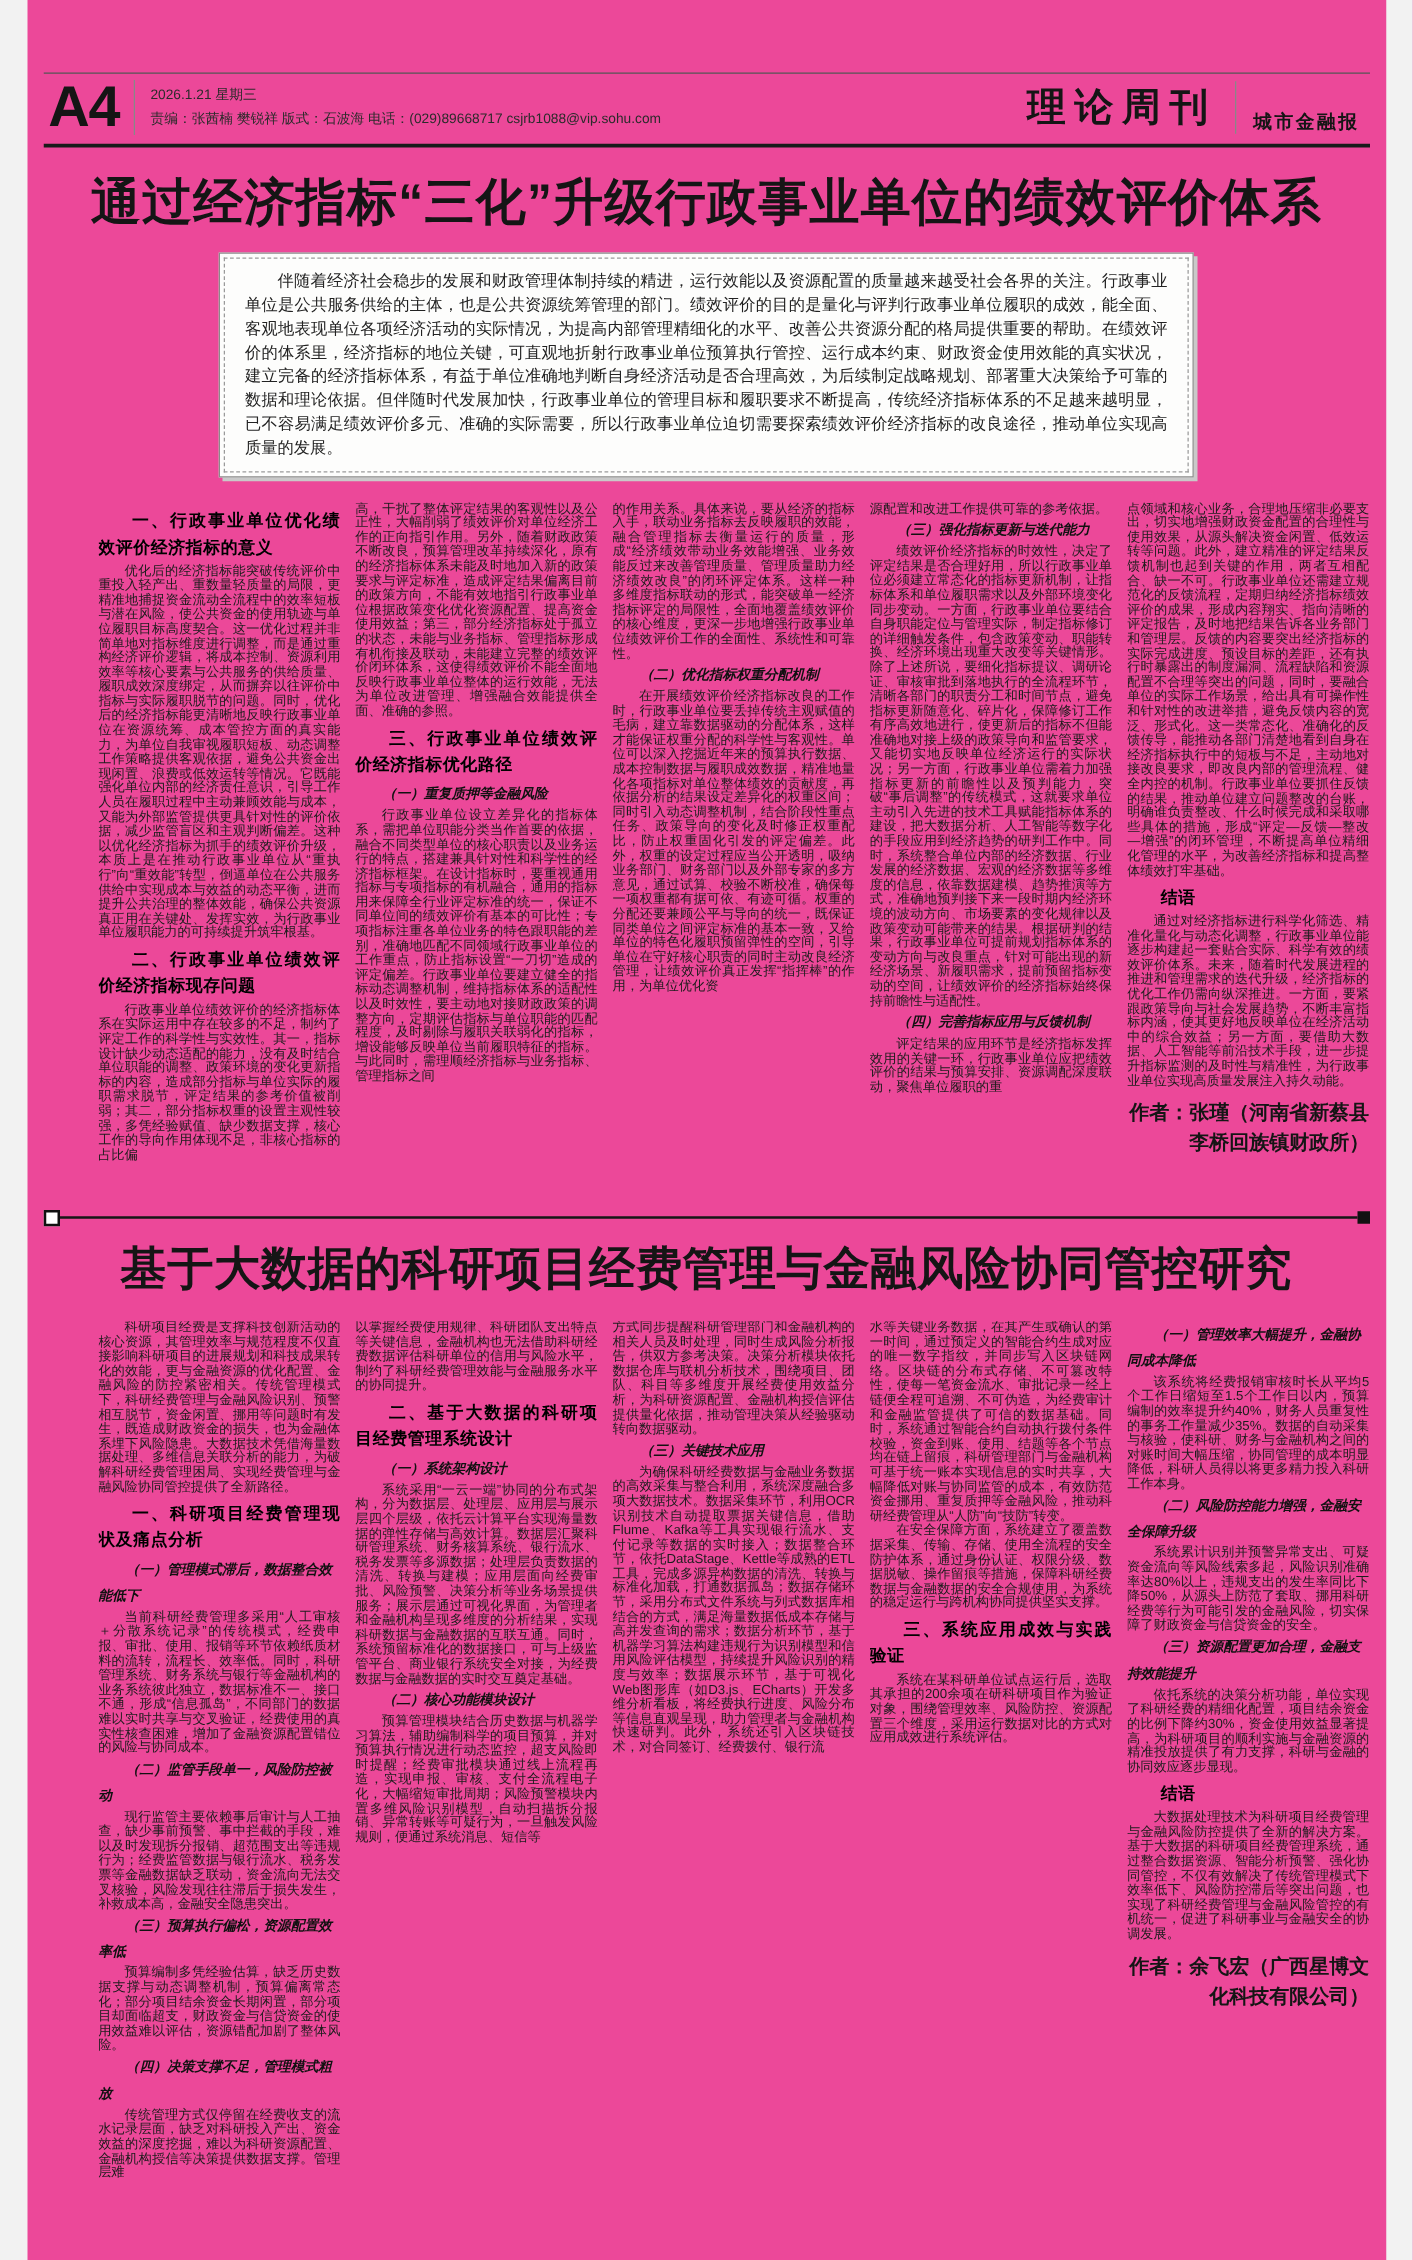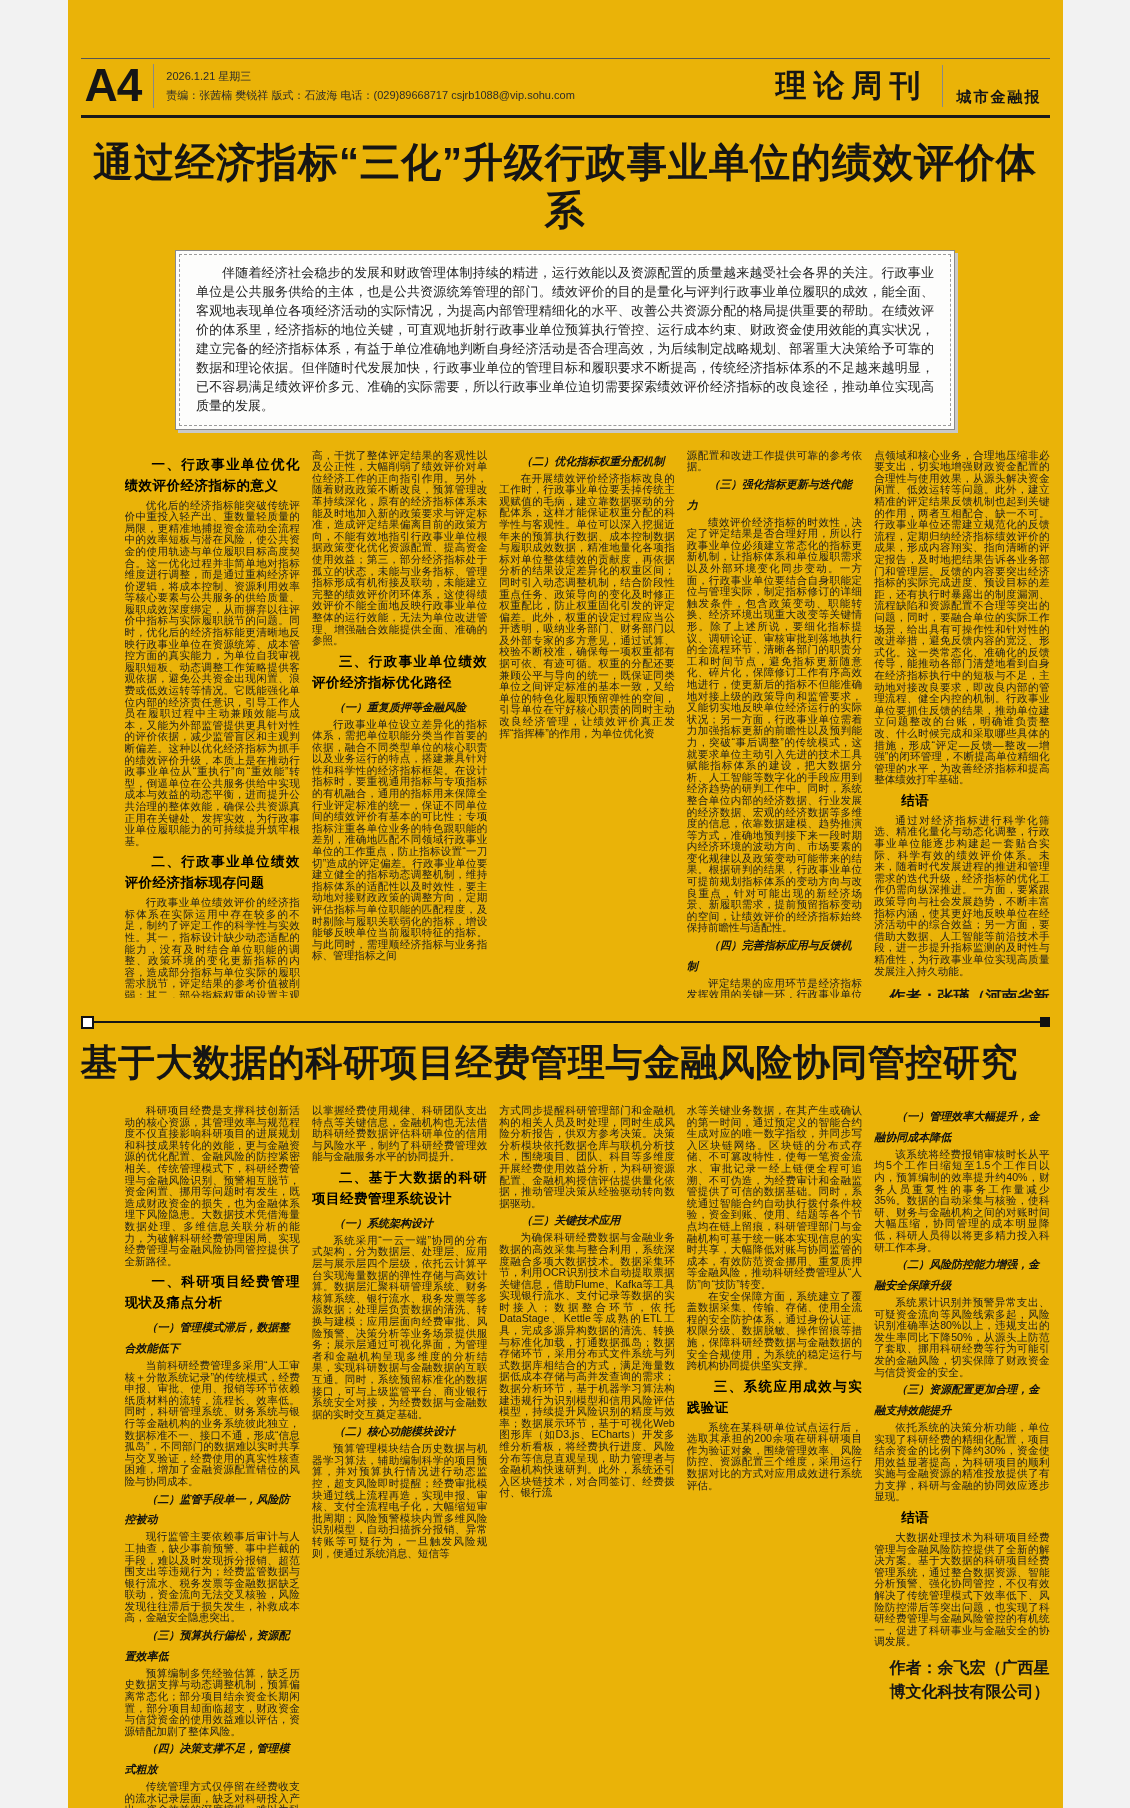--- a/index.html
+++ b/index.html
@@ -1,16 +1,16 @@
 <!DOCTYPE html>
 <html><head>
 <meta charset="utf-8">
 <style>
   html,body{margin:0;padding:0;background:#f2f2f2;}
-  .sheet{position:relative;width:995px;height:1808px;background:#eab308;margin:0 auto;overflow:hidden;color:#151515;font-family:"Liberation Sans",sans-serif;}
+  .sheet{position:relative;width:1087px;height:1808px;background:#ec4899;margin:0 auto;overflow:hidden;color:#151515;font-family:"Liberation Sans",sans-serif;}
   .inner{padding:0 13px;}
   
   .masthead{margin-top:58px;border-top:1px solid #555;border-bottom:3px solid #1a1a1a;display:flex;justify-content:space-between;align-items:center;padding:5px 8px 7px 4px;}
   .m-left{display:flex;align-items:center;gap:12px;}
   .page-label{font-size:46px;font-weight:bold;line-height:0.95;letter-spacing:-1px;}
   .vrule{width:1px;align-self:stretch;background:#888;}
   .m-dates{font-size:11px;color:#2b2b2b;line-height:1.7;white-space:nowrap;}
   .m-right{display:flex;align-items:flex-end;gap:14px;}
   .section-name{font-size:31px;font-weight:600;letter-spacing:7px;}
   .paper-name{font-size:15px;font-weight:bold;letter-spacing:2px;}
@@ -28,21 +28,21 @@
   .blk-p.cont{text-indent:0;}
   .blk-h2{font-size:13.5px;font-weight:bold;line-height:1.55;text-indent:2em;text-align:justify;letter-spacing:0.5px;margin:5px 0 3px;color:#000;}
   .blk-h3{font-size:11px;font-weight:bold;font-style:italic;line-height:1.9;text-indent:2em;margin:1px 0;color:#111;}
   .blk-author{font-size:16px;font-weight:bold;line-height:1.5;text-align:right;margin-top:8px;}
   
   .divider{display:flex;align-items:center;margin:18px 0 12px;}
   .divider .sq-l{width:9px;height:9px;border:2px solid #111;background:#fff;}
   .divider .line{flex:1;height:2px;background:#161616;}
   .divider .sq-r{width:10px;height:10px;background:#111;}
   
-  .a2-title{margin:12px 0 14px;text-align:left;font-size:37px;font-weight:900;letter-spacing:0.5px;line-height:1.2;}
+  .a2-title{margin:12px 0 14px;text-align:center;font-size:37px;font-weight:900;letter-spacing:0.5px;line-height:1.2;}
 </style>
 </head>
 <body>
 
 <div class="sheet">
   <div class="inner">
 
     <div class="masthead">
       <div class="m-left">
         <div class="page-label">A4</div>
@@ -73,20 +73,21 @@
             <div class="blk-h2">二、行政事业单位绩效评价经济指标现存问题</div>
             <div class="blk-p">行政事业单位绩效评价的经济指标体系在实际运用中存在较多的不足，制约了评定工作的科学性与实效性。其一，指标设计缺少动态适配的能力，没有及时结合单位职能的调整、政策环境的变化更新指标的内容，造成部分指标与单位实际的履职需求脱节，评定结果的参考价值被削弱；其二，部分指标权重的设置主观性较强，多凭经验赋值、缺少数据支撑，核心工作的导向作用体现不足，非核心指标的占比偏</div>
           </div>
           <div class="col">
             <div class="blk-p cont">高，干扰了整体评定结果的客观性以及公正性，大幅削弱了绩效评价对单位经济工作的正向指引作用。另外，随着财政政策不断改良，预算管理改革持续深化，原有的经济指标体系未能及时地加入新的政策要求与评定标准，造成评定结果偏离目前的政策方向，不能有效地指引行政事业单位根据政策变化优化资源配置、提高资金使用效益；第三，部分经济指标处于孤立的状态，未能与业务指标、管理指标形成有机衔接及联动，未能建立完整的绩效评价闭环体系，这使得绩效评价不能全面地反映行政事业单位整体的运行效能，无法为单位改进管理、增强融合效能提供全面、准确的参照。</div>
             <div class="blk-h2">三、行政事业单位绩效评价经济指标优化路径</div>
             <div class="blk-h3">（一）重复质押等金融风险</div>
             <div class="blk-p">行政事业单位设立差异化的指标体系，需把单位职能分类当作首要的依据，融合不同类型单位的核心职责以及业务运行的特点，搭建兼具针对性和科学性的经济指标框架。在设计指标时，要重视通用指标与专项指标的有机融合，通用的指标用来保障全行业评定标准的统一，保证不同单位间的绩效评价有基本的可比性；专项指标注重各单位业务的特色跟职能的差别，准确地匹配不同领域行政事业单位的工作重点，防止指标设置“一刀切”造成的评定偏差。行政事业单位要建立健全的指标动态调整机制，维持指标体系的适配性以及时效性，要主动地对接财政政策的调整方向，定期评估指标与单位职能的匹配程度，及时剔除与履职关联弱化的指标，增设能够反映单位当前履职特征的指标。与此同时，需理顺经济指标与业务指标、管理指标之间</div>
           </div>
           <div class="col">
+            <div class="blk-p cont">的作用关系。具体来说，要从经济的指标入手，联动业务指标去反映履职的效能，融合管理指标去衡量运行的质量，形成“经济绩效带动业务效能增强、业务效能反过来改善管理质量、管理质量助力经济绩效改良”的闭环评定体系。这样一种多维度指标联动的形式，能突破单一经济指标评定的局限性，全面地覆盖绩效评价的核心维度，更深一步地增强行政事业单位绩效评价工作的全面性、系统性和可靠性。</div>
             <div class="blk-h3">（二）优化指标权重分配机制</div>
             <div class="blk-p">在开展绩效评价经济指标改良的工作时，行政事业单位要丢掉传统主观赋值的毛病，建立靠数据驱动的分配体系，这样才能保证权重分配的科学性与客观性。单位可以深入挖掘近年来的预算执行数据、成本控制数据与履职成效数据，精准地量化各项指标对单位整体绩效的贡献度，再依据分析的结果设定差异化的权重区间；同时引入动态调整机制，结合阶段性重点任务、政策导向的变化及时修正权重配比，防止权重固化引发的评定偏差。此外，权重的设定过程应当公开透明，吸纳业务部门、财务部门以及外部专家的多方意见，通过试算、校验不断校准，确保每一项权重都有据可依、有迹可循。权重的分配还要兼顾公平与导向的统一，既保证同类单位之间评定标准的基本一致，又给单位的特色化履职预留弹性的空间，引导单位在守好核心职责的同时主动改良经济管理，让绩效评价真正发挥“指挥棒”的作用，为单位优化资</div>
           </div>
           <div class="col">
             <div class="blk-p cont">源配置和改进工作提供可靠的参考依据。</div>
             <div class="blk-h3">（三）强化指标更新与迭代能力</div>
             <div class="blk-p">绩效评价经济指标的时效性，决定了评定结果是否合理好用，所以行政事业单位必须建立常态化的指标更新机制，让指标体系和单位履职需求以及外部环境变化同步变动。一方面，行政事业单位要结合自身职能定位与管理实际，制定指标修订的详细触发条件，包含政策变动、职能转换、经济环境出现重大改变等关键情形。除了上述所说，要细化指标提议、调研论证、审核审批到落地执行的全流程环节，清晰各部门的职责分工和时间节点，避免指标更新随意化、碎片化，保障修订工作有序高效地进行，使更新后的指标不但能准确地对接上级的政策导向和监管要求，又能切实地反映单位经济运行的实际状况；另一方面，行政事业单位需着力加强指标更新的前瞻性以及预判能力，突破“事后调整”的传统模式，这就要求单位主动引入先进的技术工具赋能指标体系的建设，把大数据分析、人工智能等数字化的手段应用到经济趋势的研判工作中。同时，系统整合单位内部的经济数据、行业发展的经济数据、宏观的经济数据等多维度的信息，依靠数据建模、趋势推演等方式，准确地预判接下来一段时期内经济环境的波动方向、市场要素的变化规律以及政策变动可能带来的结果。根据研判的结果，行政事业单位可提前规划指标体系的变动方向与改良重点，针对可能出现的新经济场景、新履职需求，提前预留指标变动的空间，让绩效评价的经济指标始终保持前瞻性与适配性。</div>
             <div class="blk-h3">（四）完善指标应用与反馈机制</div>
             <div class="blk-p">评定结果的应用环节是经济指标发挥效用的关键一环，行政事业单位应把绩效评价的结果与预算安排、资源调配深度联动，聚焦单位履职的重</div>
           </div>

